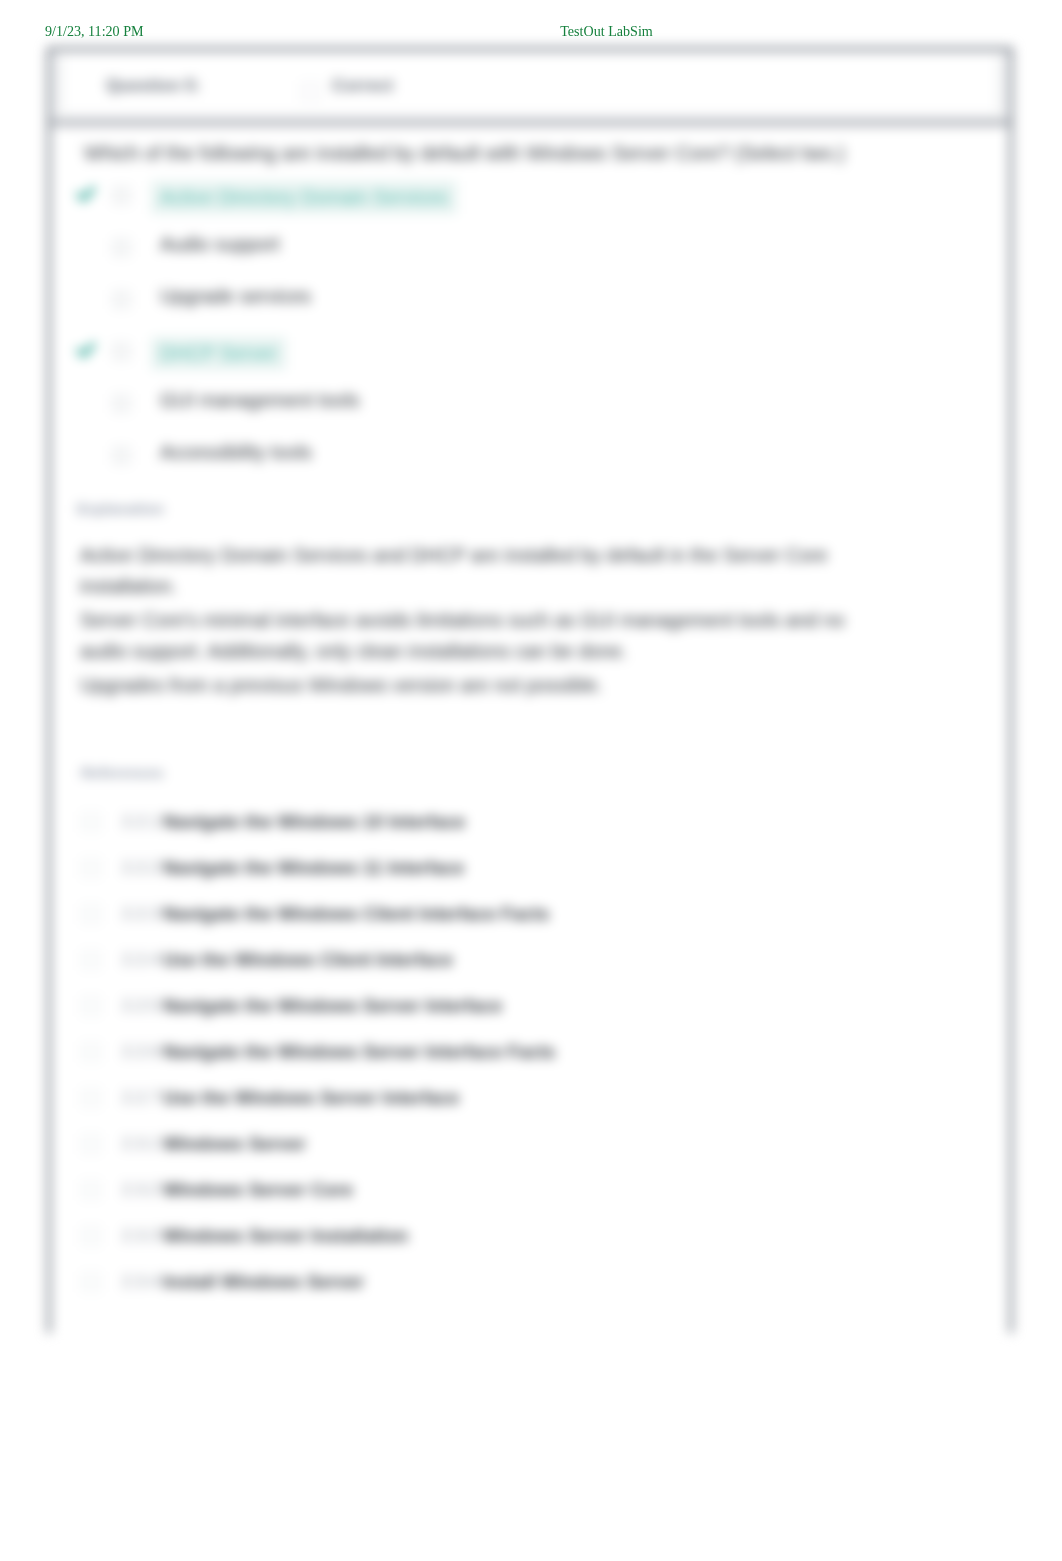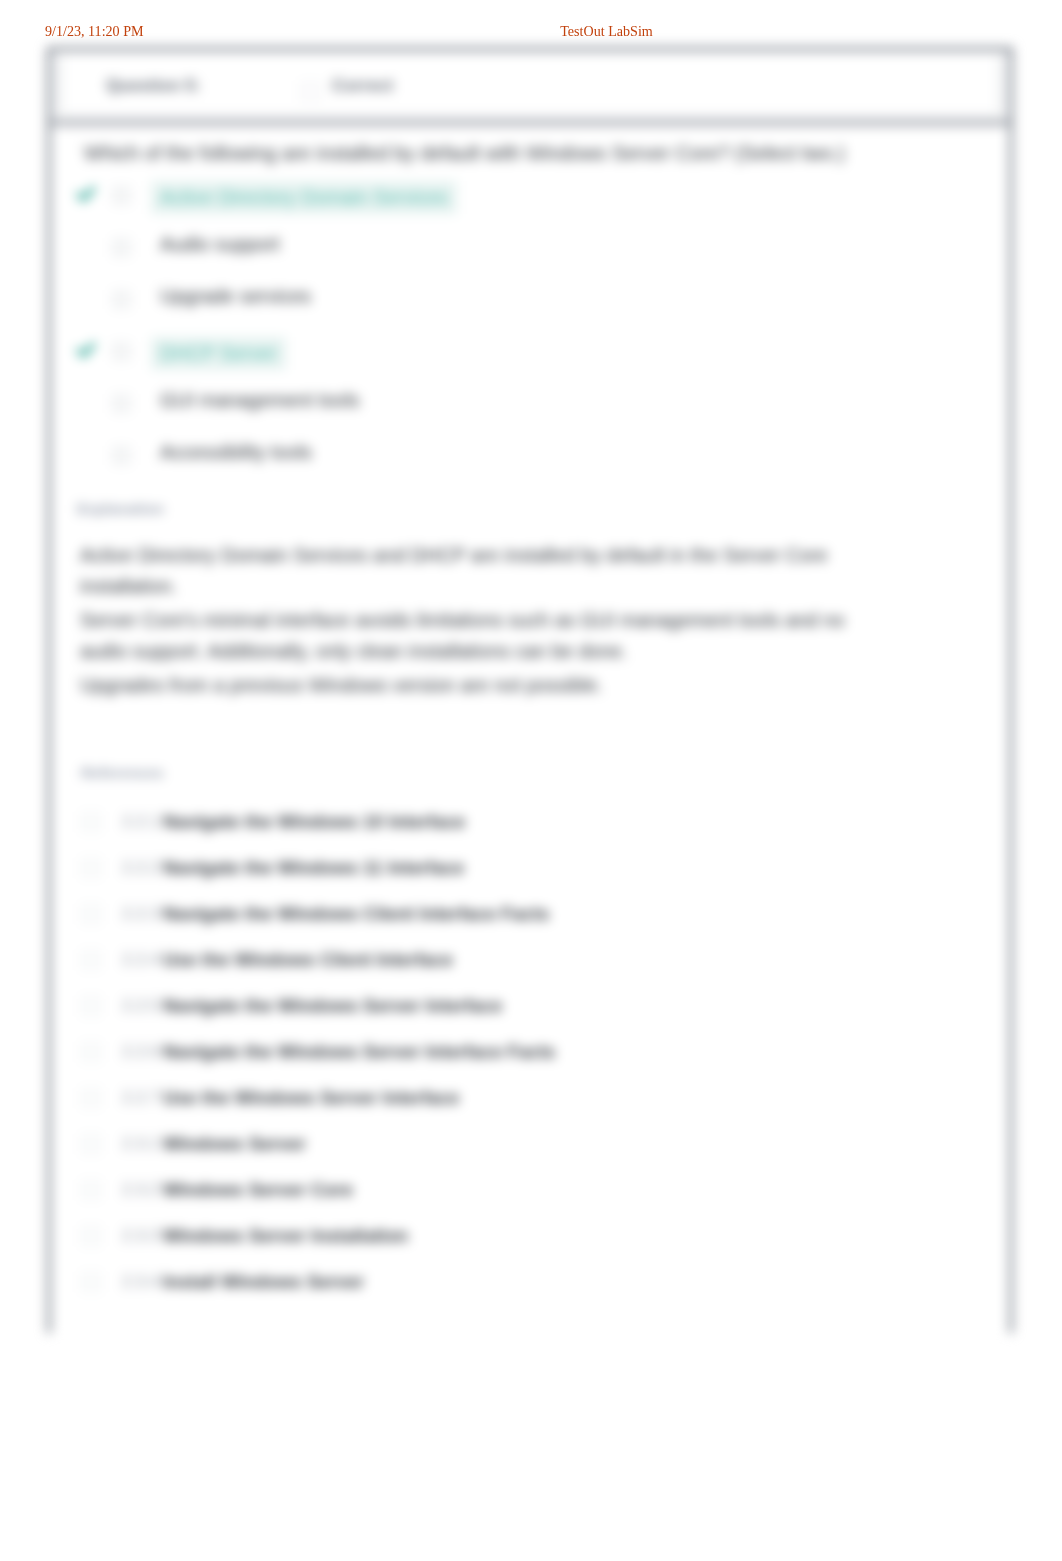--- a/index.html
+++ b/index.html
@@ -6,21 +6,21 @@
   html, body { margin:0; padding:0; }
   body {
     width:1062px; height:1561px;
     background:#ffffff;
     font-family:"Liberation Serif", serif;
   }
   .page { position:relative; width:1062px; height:1561px; overflow:hidden; }
 
   
   .print-head { position:absolute; top:23px; left:0; width:1062px; height:20px;
-     font-family:"Liberation Serif", serif; font-size:14.1px; color:#c2410c; }
+     font-family:"Liberation Serif", serif; font-size:14.1px; color:#15803d; }
   .print-head .ph-date { position:absolute; left:45px; top:0; }
   .print-head .ph-title { position:absolute; left:0; top:0; width:1213px; text-align:center; }
 
   
   .card { position:absolute; left:47px; top:47px; width:966px; height:1286px;
      filter:blur(6.0px);
      border:4px solid #7a818b; border-bottom:none; box-sizing:border-box; background:#fff; }
 
   .qheader { position:relative; height:75px; box-sizing:border-box;
      border-bottom:6px solid #a8acb3; background:#f2f3f4; }

